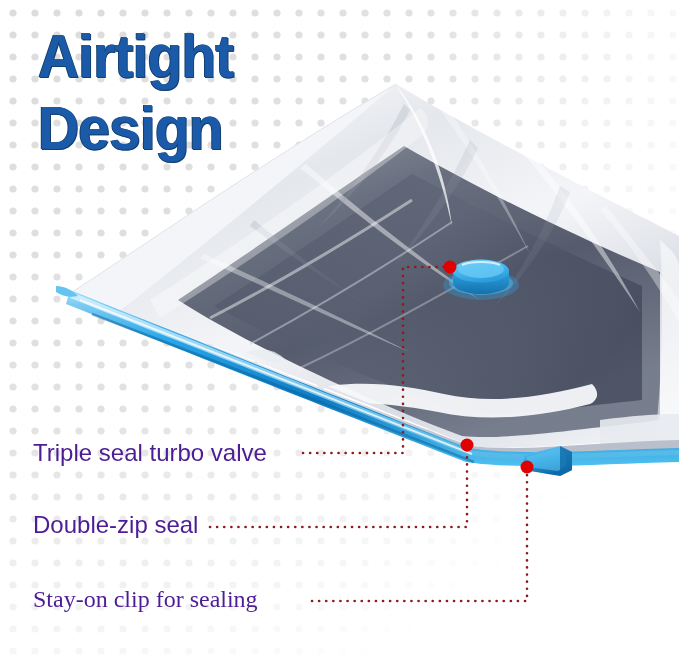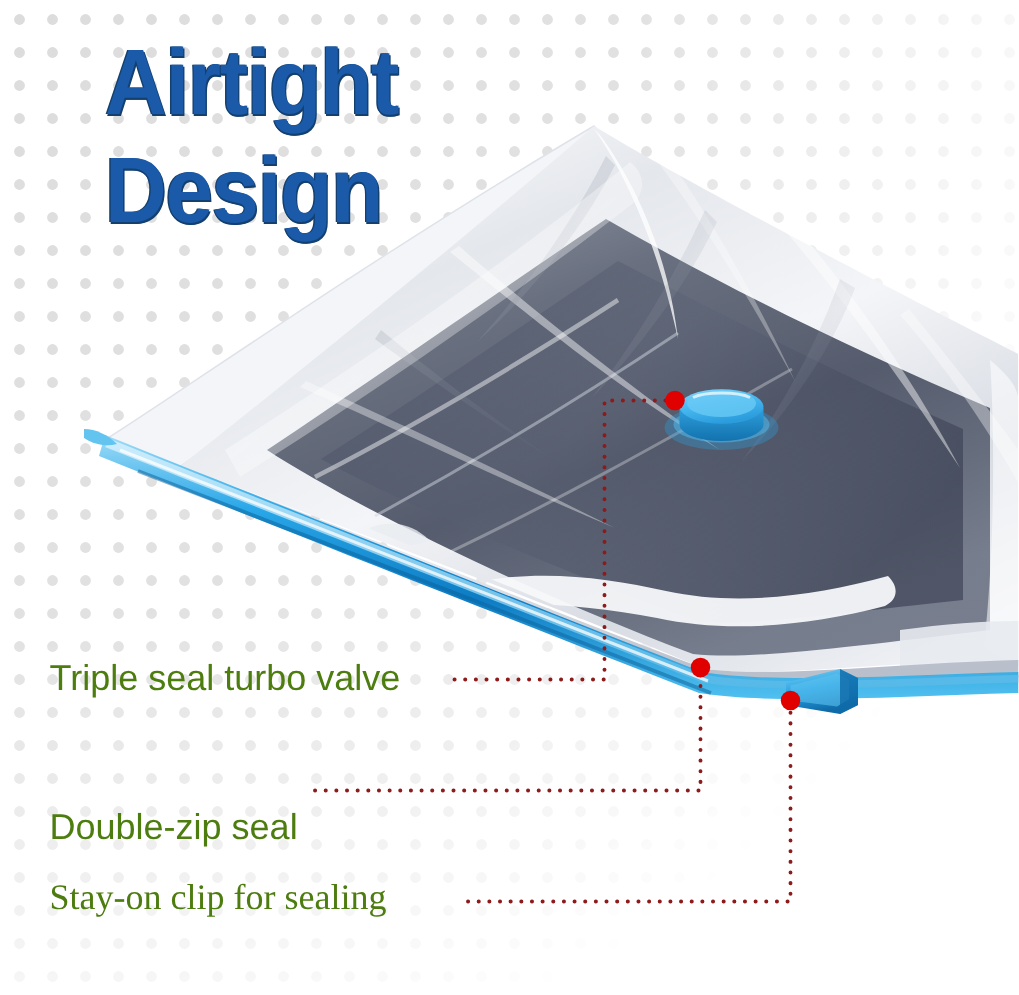--- a/index.html
+++ b/index.html
@@ -8,31 +8,31 @@
   #stage{position:relative;width:679px;height:663px;background:#ffffff;overflow:hidden;}
 
   
   #dots{position:absolute;left:0;top:0;width:679px;height:663px;}
 
   
   #headline{position:absolute;left:38px;top:20px;width:300px;
             color:#1a5aa8;font-weight:bold;font-size:62px;line-height:72px;
             letter-spacing:-1px;white-space:nowrap;
             font-family:"Liberation Sans","DejaVu Sans",sans-serif;
-            text-shadow:1px 1px 0 #14406f, -1px 0 0 #14406f, 0 1px 0 #14406f;margin-left:32px;}
+            text-shadow:1px 1px 0 #14406f, -1px 0 0 #14406f, 0 1px 0 #14406f;}
   #headline .ln{display:block;transform:scaleX(0.92);transform-origin:left center;}
 
   
   #product{position:absolute;left:0;top:0;width:679px;height:663px;}
 
   
-  .callout{position:absolute;color:#4d7c0f;font-size:24px;line-height:24px;
+  .callout{position:absolute;color:#4c1d95;font-size:24px;line-height:24px;
            white-space:nowrap;font-family:"Liberation Sans","DejaVu Sans",sans-serif;}
   #lbl-valve{left:33px;top:441px;}
-  #lbl-zip{left:33px;top:540px;}
+  #lbl-zip{left:33px;top:513px;}
   #lbl-clip{left:33px;top:587px;font-family:Liberation Serif, serif;}
 
   
   #leaders{position:absolute;left:0;top:0;width:679px;height:663px;pointer-events:none;}
 </style>
 </head>
 <body>
 
 <div id="stage">
 

